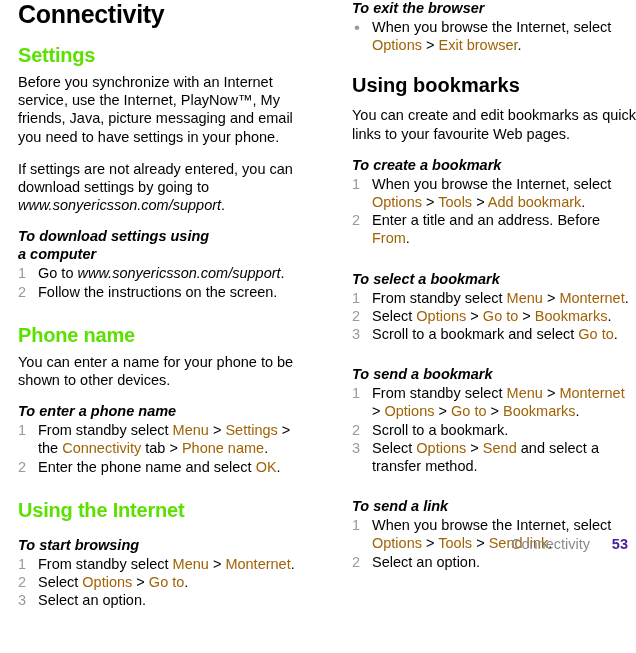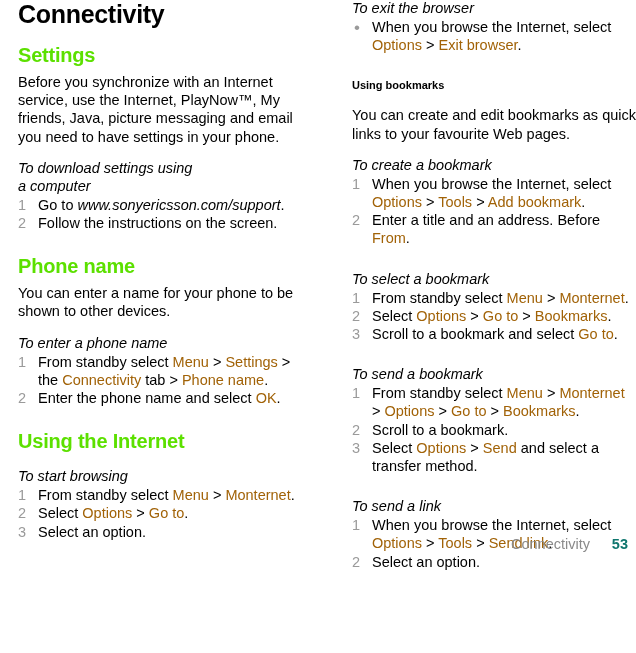--- a/index.html
+++ b/index.html
@@ -41,28 +41,28 @@
   .h-section {
     font-size: 20px;
     font-weight: bold;
     letter-spacing: -0.2px;
     line-height: 22px;
     color: #5CE000;
     margin: 0 0 7px 0;
   }
   .h-proc {
     font-size: 14.5px;
-    font-weight: normal;
+    font-weight: bold;
     font-style: italic;
     line-height: 17px;
     margin: 0 0 1px 0;
     color: #000;
   }
   .h-sub {
-    font-size: 11px;
+    font-size: 20px;
     font-weight: bold;
     line-height: 17px;
     margin: 0 0 12px 0;
     color: #000;
   }
 
   
   p.body {
     font-size: 14.5px;
     line-height: 18.2px;
@@ -118,37 +118,38 @@
     font-size: 14.5px;
     color: #8a8a8a;
     line-height: 18px;
   }
   .footer .pageno {
     position: absolute;
     right: 8px;
     bottom: 0;
     font-size: 14.5px;
     font-weight: bold;
-    color: #0f766e;
+    color: #4c1d95;
     line-height: 18px;
   }
 </style>
 </head>
 <body>
 
 <div class="page">
 
   <div class="col col-left">
 
     <h1 class="doc-title">Connectivity</h1>
 
     <h2 class="h-section">Settings</h2>
 
     <p class="body">Before you synchronize with an Internet service, use the Internet, PlayNow™, My friends, Java, picture messaging and email you need to have settings in your phone.</p>
 
+    <p class="body"><span>If settings are not already entered, you can download settings by going to </span><span class="it">www.sonyericsson.com/support</span><span>.</span></p>
 
     <div class="h-proc">To download settings using</div>
     <div class="h-proc">a computer</div>
 
     <ol class="steps">
       <li>
         <span class="num">1</span><span>Go to </span><span class="it">www.sonyericsson.com/support</span><span>.</span>
       </li>
       <li>
         <span class="num">2</span><span>Follow the instructions on the screen.</span>

